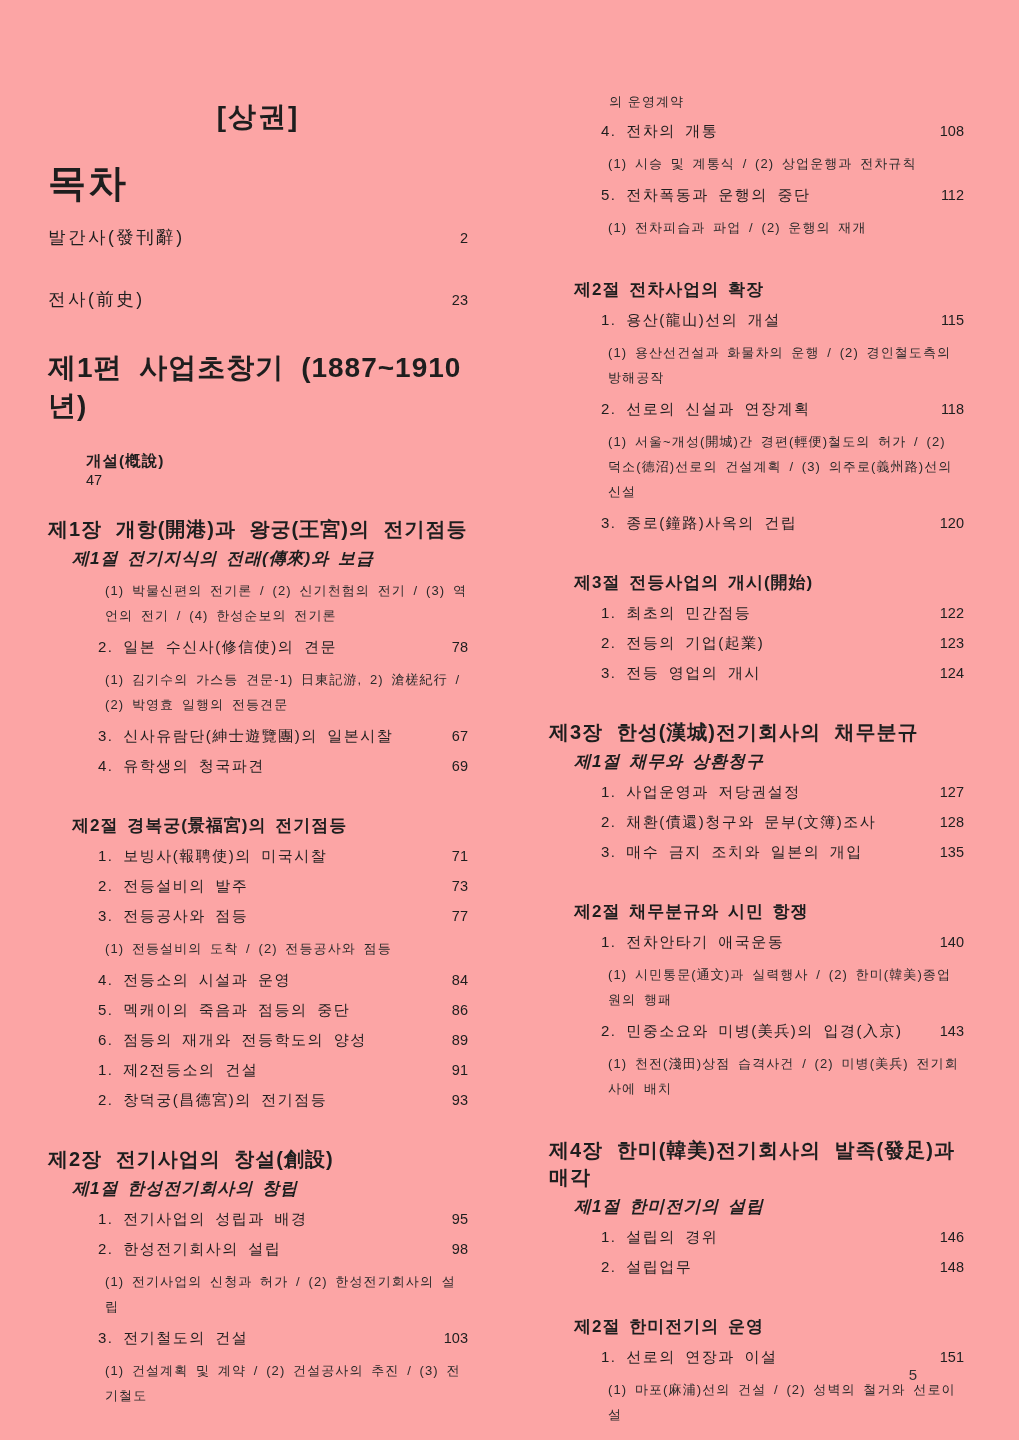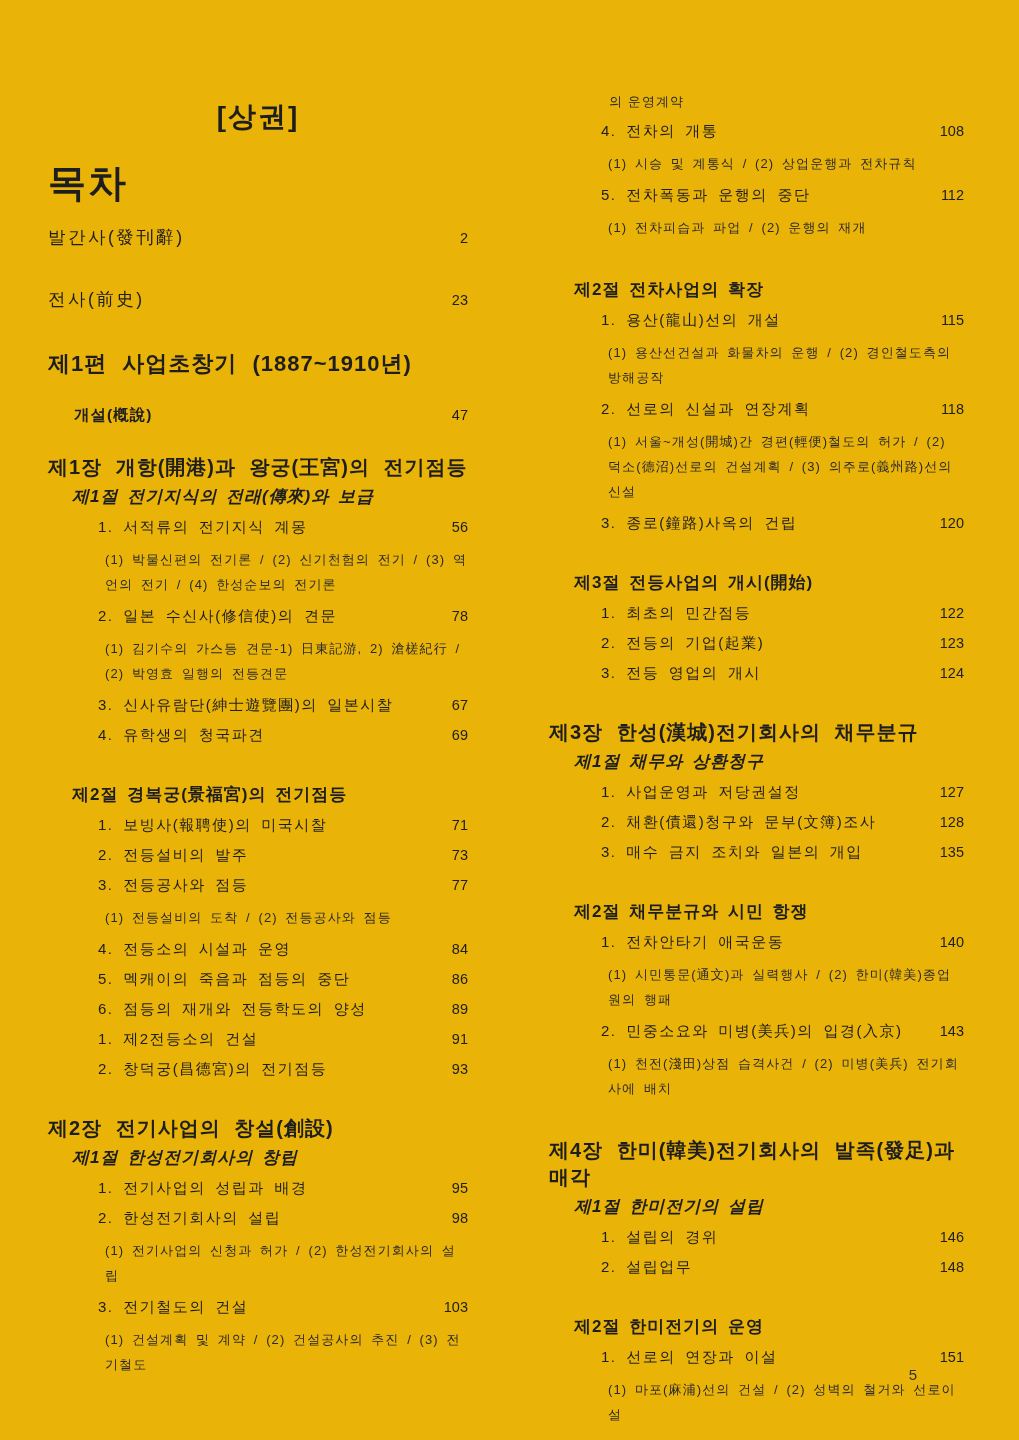--- a/index.html
+++ b/index.html
@@ -1,28 +1,28 @@
 <!DOCTYPE html>
 <html><head>
 <meta charset="utf-8">
 <style>
   html,body{margin:0;padding:0;background:#ffffff;}
-  .page{position:relative;width:1019px;height:1440px;background:#eab308;overflow:hidden;
+  .page{position:relative;width:1019px;height:1440px;background:#fca5a5;overflow:hidden;
         font-family:"Liberation Sans","DejaVu Sans",sans-serif;color:#1e1e1e;}
   .col{position:absolute;}
   .col-left{left:48px;top:92px;width:420px;}
   .col-right{left:505px;top:88px;width:415px;margin-left:44px;}
 
   .e-vol{font-size:28px;font-weight:700;text-align:center;margin:6px 0 22px;letter-spacing:2px;}
   .e-toc{font-size:38px;font-weight:700;margin:0 0 16px;letter-spacing:2px;}
   .e-front{display:flex;justify-content:space-between;align-items:baseline;font-size:17.5px;
            margin:0 0 38px;letter-spacing:2.5px;gap:41px;}
-  .e-part{font-size:22px;font-weight:700;margin:0 0 26px;letter-spacing:1px;word-spacing:8px;}
+  .e-part{font-size:28px;font-weight:700;margin:0 0 26px;letter-spacing:1px;word-spacing:8px;}
   .e-overview{display:flex;justify-content:space-between;align-items:baseline;font-size:15.5px;
-              font-weight:700;padding-left:26px;margin:0;letter-spacing:1px;}
+              font-weight:700;padding-left:26px;margin:0;letter-spacing:1px;flex-direction:column;}
   .e-chapter{font-size:20px;font-weight:700;margin:36px 0 4px;letter-spacing:1px;word-spacing:7px;}
   .e-overview + .e-chapter{margin-top:28px;}
   .e-section{font-size:17px;font-weight:700;padding-left:24px;margin:38px 0 8px;
              letter-spacing:1px;word-spacing:3px;}
   .e-chapter + .e-section{margin-top:2px;font-style:italic;}
   .e-item{display:flex;justify-content:space-between;align-items:baseline;font-size:15px;
           padding-left:50px;margin:9px 0 10px;letter-spacing:1.5px;word-spacing:4px;line-height:20px;}
   .e-item .p,.e-front .p,.e-overview .p{font-size:14.5px;font-weight:400;letter-spacing:0;
           flex:none;margin-left:12px;}
   .e-sub{font-size:13px;padding-left:57px;margin:1px 0 3px;letter-spacing:1.1px;word-spacing:3px;
@@ -53,24 +53,20 @@
           <span class="t">전사(前史)</span>
           <span class="p">23</span>
         </div>
         <div class="e-part"><span class="t">제1편 사업초창기 (1887~1910년)</span></div>
         <div class="e-overview">
           <span class="t">개설(槪說)</span>
           <span class="p">47</span>
         </div>
         <div class="e-chapter"><span class="t">제1장 개항(開港)과 왕궁(王宮)의 전기점등</span></div>
         <div class="e-section"><span class="t">제1절 전기지식의 전래(傳來)와 보급</span></div>
-        <div class="e-item">
-          <span class="t">1. 서적류의 전기지식 계몽</span>
-          <span class="p">56</span>
-        </div>
         <div class="e-sub"><span class="t">(1) 박물신편의 전기론 / (2) 신기천험의 전기 / (3) 역언의 전기 / (4) 한성순보의 전기론</span></div>
         <div class="e-item">
           <span class="t">2. 일본 수신사(修信使)의 견문</span>
           <span class="p">78</span>
         </div>
         <div class="e-sub"><span class="t">(1) 김기수의 가스등 견문-1) 日東記游, 2) 滄槎紀行 / (2) 박영효 일행의 전등견문</span></div>
         <div class="e-item">
           <span class="t">3. 신사유람단(紳士遊覽團)의 일본시찰</span>
           <span class="p">67</span>
         </div>

